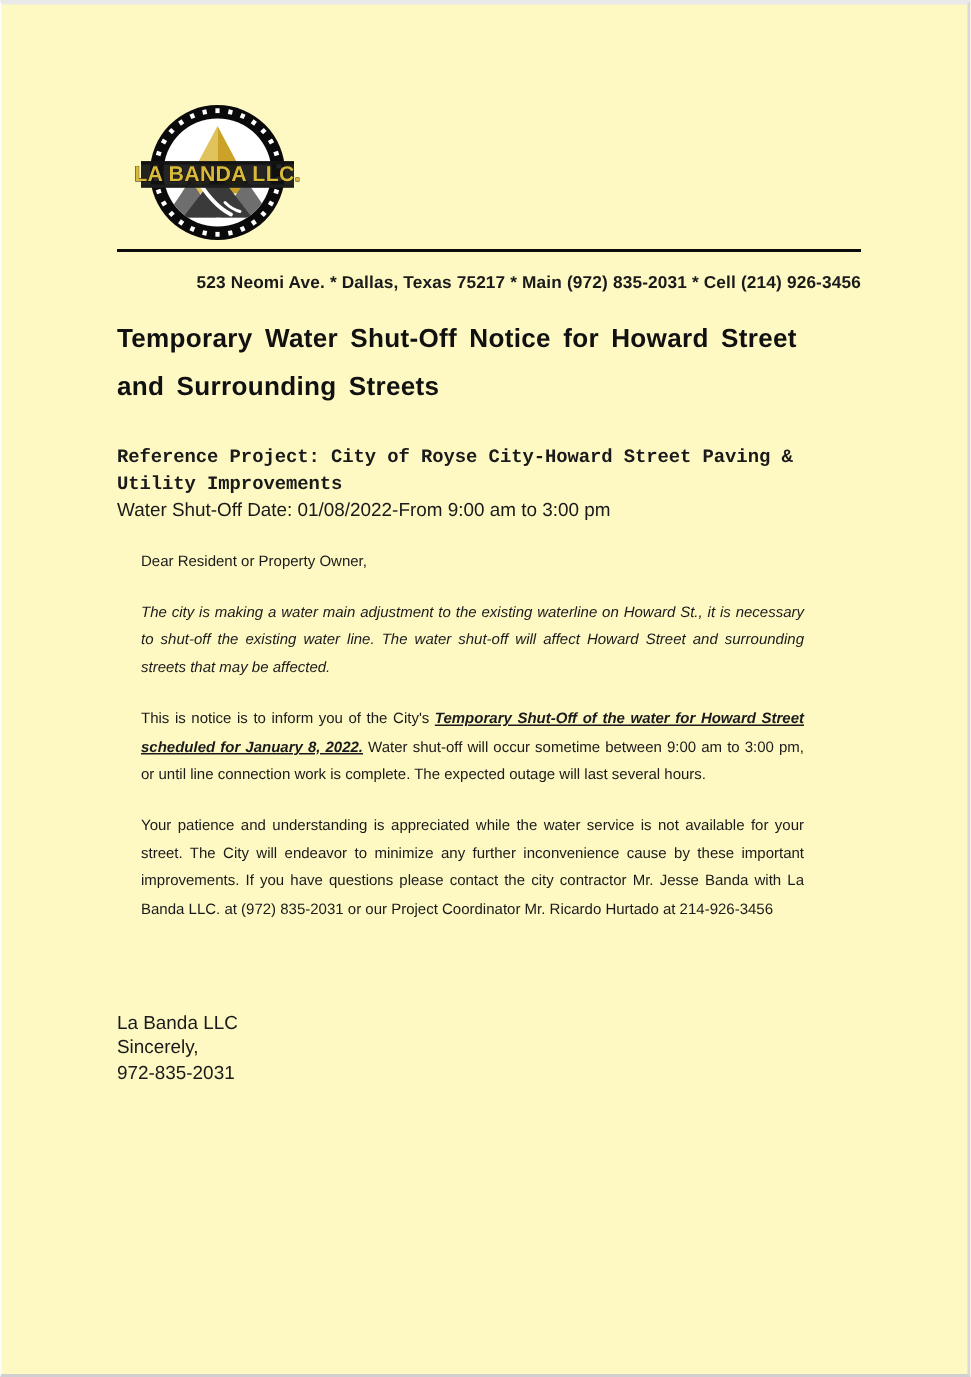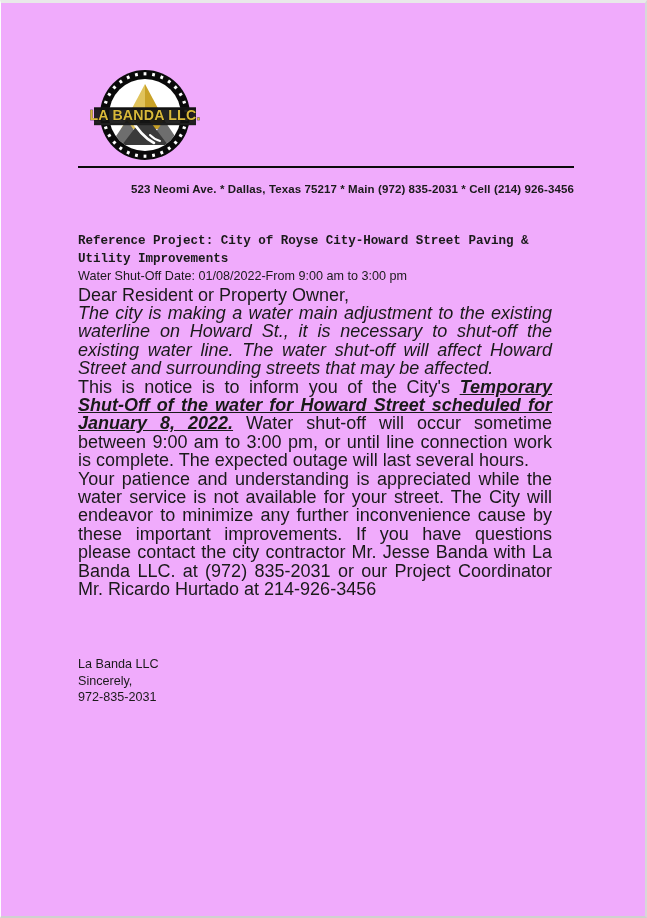--- a/index.html
+++ b/index.html
@@ -14,21 +14,21 @@
     color: #1a1a1a;
     overflow: hidden;
   }
 
   
   .page-sheet {
     position: relative;
     box-sizing: border-box;
     width: 647px;
     height: 918px;
-    background: #f0abfc;
+    background: #fef9c3;
     border-top: 3px solid #e9e9e9;
     border-left: 1px solid #fdfdfd;
     border-right: 2px solid #d8d8d8;
     border-bottom: 2px solid #d0d0d0;
   }
 
   .page-inner {
     position: absolute;
     left: 0; top: 0;
     width: 643px;
@@ -94,22 +94,22 @@
 
   .ref-block {
     margin-top: 24px;
     font-size: 12.6px;
     line-height: 17.5px;
   }
   .ref-line-1 { font-weight: bold; letter-spacing: -0.05px; font-family: Liberation Mono, monospace; }
   .ref-line-2 { font-weight: normal; }
 
   p.para {
-    margin: 0;
-    font-size: 18px;
+    margin: 16px;
+    font-size: 10px;
     line-height: 18.4px;
     text-align: justify;
     color: #1a1a1a;
   }
 
   .salutation { margin-top: 30px; }
   .para-1 { margin-top: 27px; font-style: italic; }
   .para-2 { margin-top: 24px; }
   .para-3 { margin-top: 25px; }
 
@@ -209,20 +209,21 @@
         </svg>
       </div>
     </div>
 
     <div class="header-rule"></div>
 
     <div class="address-line">523 Neomi Ave.  *   Dallas, Texas 75217  *   Main (972) 835-2031  *   Cell (214) 926-3456</div>
 
     <div class="content">
 
+      <h1 class="doc-title">Temporary Water Shut-Off Notice for Howard Street and Surrounding Streets</h1>
 
       <div class="ref-block">
         <div class="ref-line-1">Reference Project: City of Royse City-Howard Street Paving &amp; Utility Improvements</div>
         <div class="ref-line-2">Water Shut-Off Date: 01/08/2022-From 9:00 am to 3:00 pm</div>
       </div>
 
       <p class="para salutation">Dear Resident or Property Owner,</p>
 
       <p class="para para-1">The city is making a water main adjustment to the existing waterline on Howard St., it is necessary to shut-off the existing water line. The water shut-off will affect Howard Street and surrounding streets that may be affected.</p>
 

